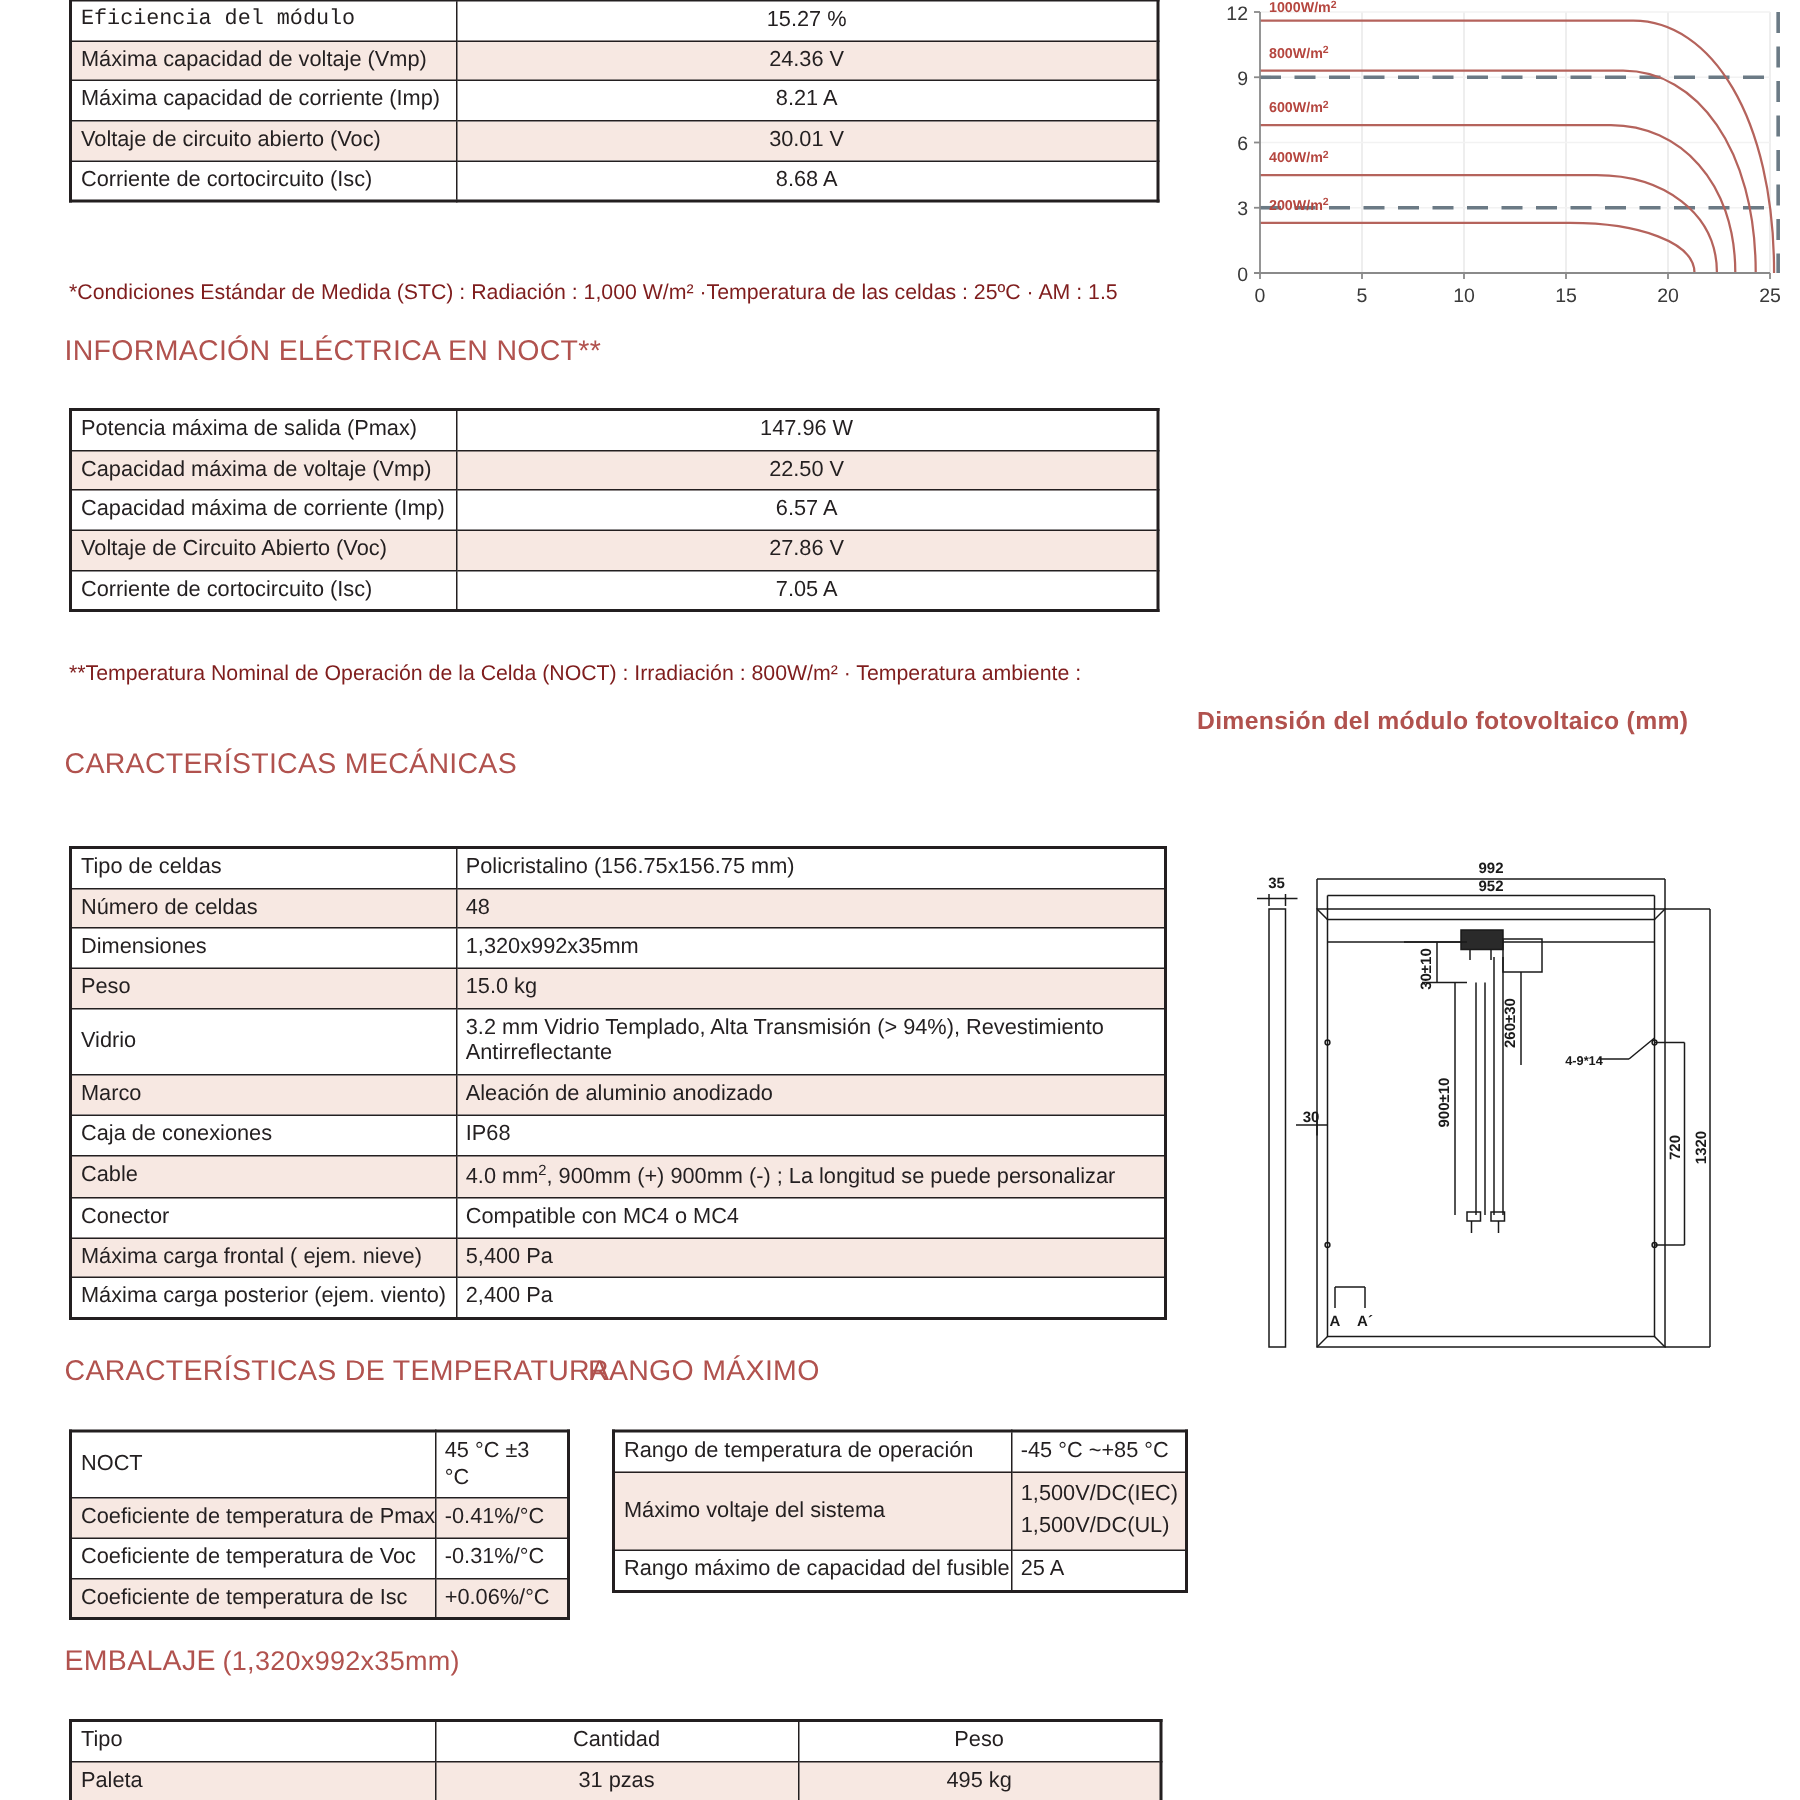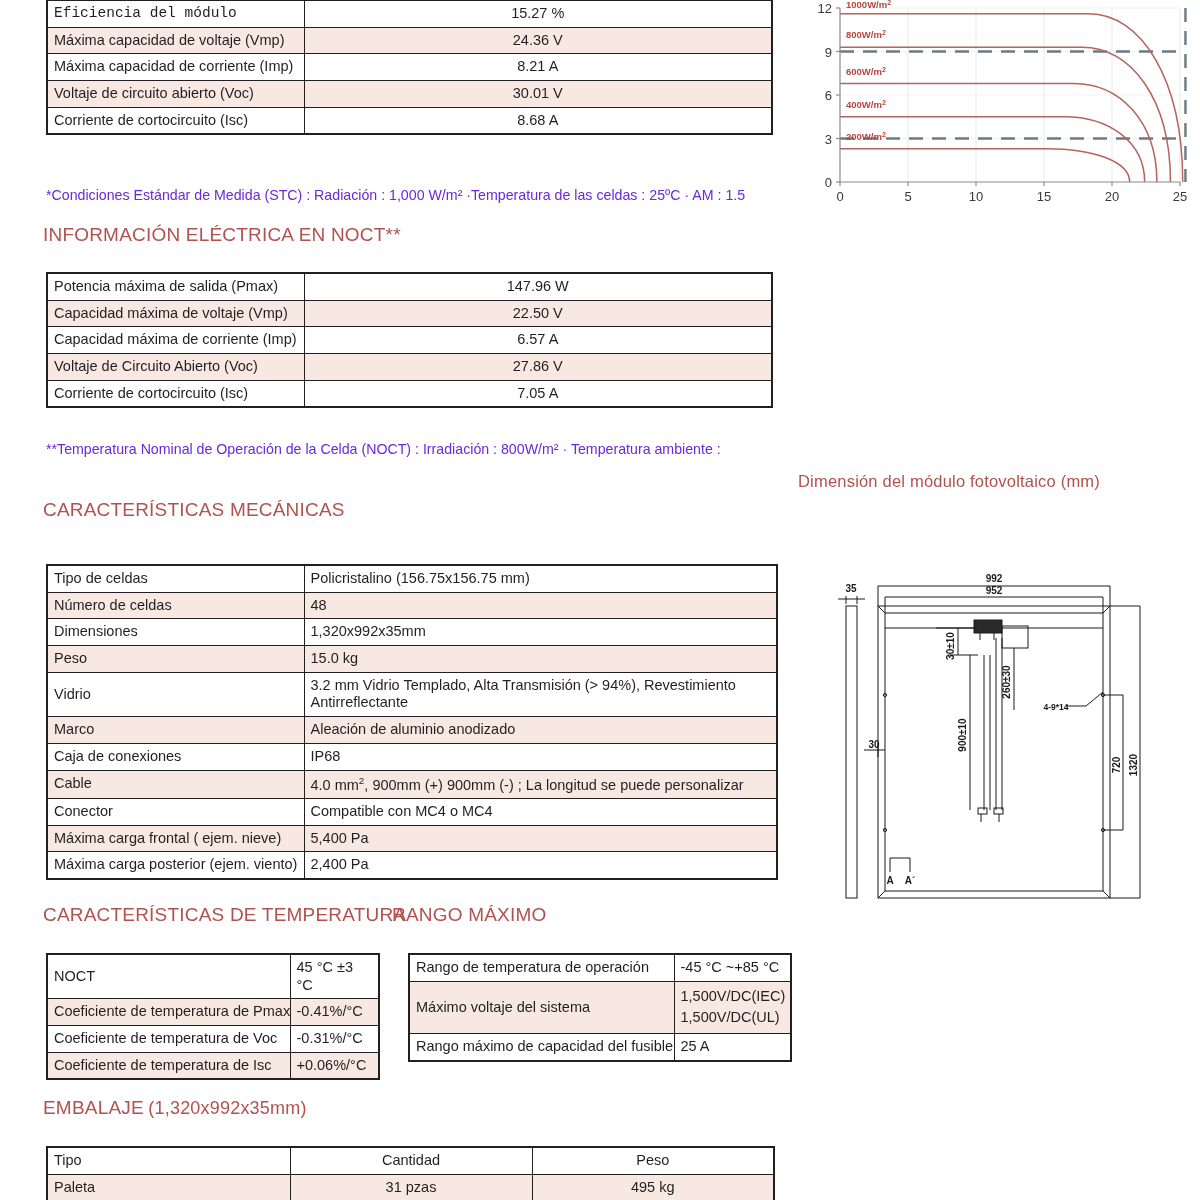--- a/index.html
+++ b/index.html
@@ -34,25 +34,25 @@
   table.spec td.wrap { white-space: normal; }
   table.spec.thickout { border: 2px solid #231f20; }
 
   
   .sec-head {
     color: #b1524e;
     font-size: 19px;
     letter-spacing: .2px;
     font-weight: 400;
   }
-  .sec-head.bold { font-weight: 400; }
+  .sec-head.bold { font-weight: 700; }
   .sub-note {
     font-size: 14.2px;
     line-height: 1.35;
-    color: #6d28d9;
+    color: #7f1d1d;
   }
   sup { font-size: .68em; vertical-align: super; }
 
   
   .abs { position: absolute; }
 
   
   .chart-wrap { position: absolute; left: 818px; top: 0px; width: 370px; height: 205px; }
   .chart-svg { display: block; }
   .irr-label {

